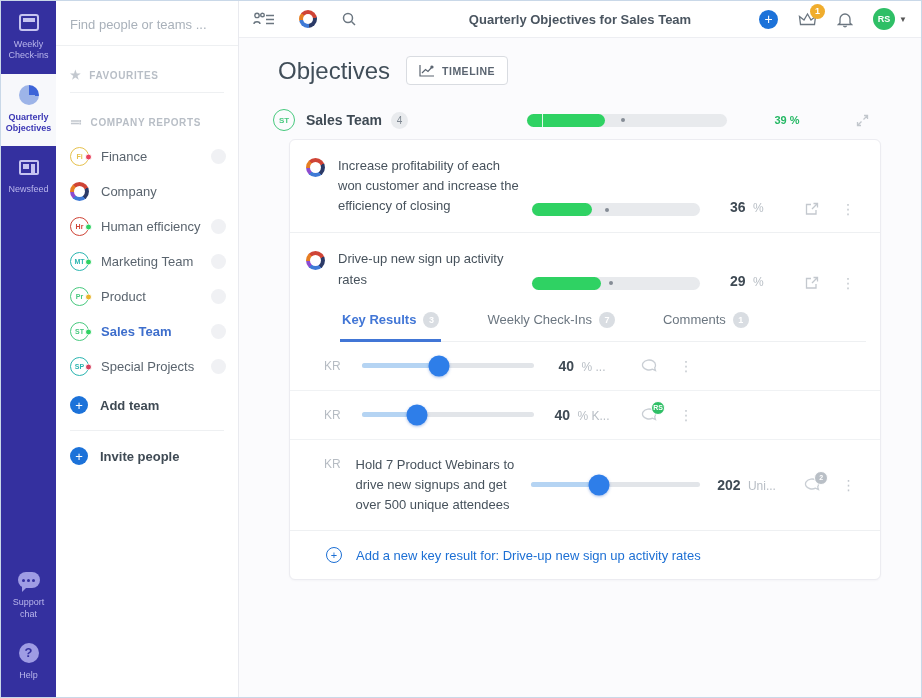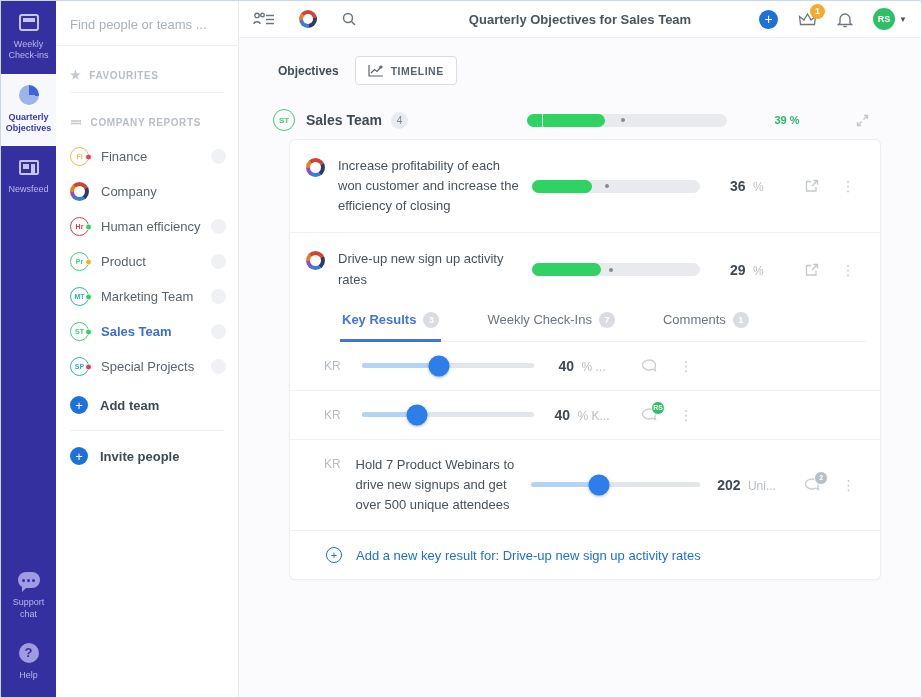--- a/index.html
+++ b/index.html
@@ -56,38 +56,38 @@
   .logo-donut:before { content:""; position:absolute; inset: 4px; background:#fff; border-radius:50%; }
   .plus-blue { width: 19px; height: 19px; border-radius: 50%; background: #1c72d9; color: #fff; font-size: 14px; display: flex; align-items: center; justify-content: center; }
   .gift-wrap { position: relative; }
   .gift-badge { position: absolute; top: -8px; right: -8px; background: #f0ad2d; color: #fff; font-size: 9px; font-weight: bold; min-width: 15px; height: 15px; border-radius: 8px; display: flex; align-items: center; justify-content: center; }
   .avatar { width: 22px; height: 22px; border-radius: 50%; background: #2fbf66; color: #fff; font-size: 9px; font-weight: bold; display: flex; align-items: center; justify-content: center; }
   .caret { font-size: 8px; color: #555; margin-left: 4px; }
 
   .content { flex: 1; overflow: hidden; padding: 18px 40px 16px 34px; background: #fbfbfd; }
 
   .head-row { display: flex; align-items: center; gap: 16px; margin-left: 5px; }
-  .page-title { font-size: 12px; font-weight: bold; color: #414e59; }
+  .page-title { font-size: 24px; font-weight: normal; color: #414e59; }
   .timeline-btn { display: flex; align-items: center; gap: 7px; background: #fff; border: 1px solid #d9dce1; border-radius: 4px; padding: 7px 12px; font-size: 10.5px; font-weight: bold; letter-spacing: .5px; color: #5a6470; cursor: pointer; }
 
   .team-row-main { display: flex; align-items: center; margin: 24px 0 8px 0; padding-right: 4px; }
   .st-circle { width: 22px; height: 22px; border-radius: 50%; border: 1.5px solid #47c97e; color: #47c97e; font-size: 8px; font-weight: bold; display: flex; align-items: center; justify-content: center; }
   .team-name { margin-left: 11px; font-size: 14px; font-weight: bold; color: #3f4a54; }
   .count-badge { margin-left: 9px; width: 17px; height: 17px; border-radius: 50%; background: #e9ebee; color: #7d8690; font-size: 10px; display: flex; align-items: center; justify-content: center; }
   .team-bar-wrap { margin-left: auto; width: 200px; }
   .pbar { height: 13px; border-radius: 7px; background: #e8eaed; position: relative; }
   .pfill { height: 100%; border-radius: 7px; background: #2fd263; position: relative; }
   .pdivider { position: absolute; top: 0; bottom: 0; width: 1px; background: rgba(255,255,255,.85); }
   .pmarker { position: absolute; top: 50%; transform: translate(-50%,-50%); width: 4px; height: 4px; border-radius: 50%; background: #858c95; }
   .team-pct { width: 120px; text-align: center; font-size: 11px; font-weight: bold; color: #25b864; }
   .expand-icon { width: 30px; color: #c2c7cd; display: flex; justify-content: center; cursor: pointer; }
 
   
   .card { background: #fff; border: 1px solid #ececf1; border-radius: 6px; margin-left: 16px; box-shadow: 0 1px 2px rgba(30,40,60,.03); }
-  .obj-row { display: flex; align-items: center; padding: 16px 14px 16px 16px; }
+  .obj-row { display: flex; align-items: flex-end; padding: 16px 14px 16px 16px; }
   .obj-row + .obj-section, .obj-section-border { border-top: 1px solid #eef0f2; }
   .obj-icon { align-self: flex-start; margin-top: 2px; }
   .obj-text { width: 186px; margin-left: 13px; font-size: 13px; line-height: 1.55; color: #47525c; }
   .bar-cell { width: 172px; margin-left: 12px; }
   .val-cell { width: 96px; text-align: center; white-space: nowrap; }
   .val-num { font-size: 14px; font-weight: bold; color: #3f4a54; }
   .val-unit { font-size: 12px; color: #b8bec5; margin-left: 3px; }
   .act-cell { width: 74px; display: flex; align-items: center; justify-content: space-around; }
   .ext-icon, .dots, .comm { color: #c3c8ce; cursor: pointer; }
   .dots { font-size: 14px; letter-spacing: 0; line-height: 1; }
@@ -187,33 +187,33 @@
     </div>
     <div class="team-row">
       <span class="tcircle" style="color: rgb(207, 68, 54);">
           <span>Hr</span>
           <b class="dot" style="background: rgb(47, 210, 99);"></b>
         </span>
       <span class="tname">Human efficiency</span>
       <span class="tbadge"></span>
     </div>
     <div class="team-row">
+      <span class="tcircle" style="color: rgb(42, 181, 176);">
+          <span>MT</span>
+          <b class="dot" style="background: rgb(47, 210, 99);"></b>
+        </span>
+      <span class="tname">Marketing Team</span>
+      <span class="tbadge"></span>
+    </div>
+    <div class="team-row">
       <span class="tcircle" style="color: rgb(71, 201, 126);">
           <span>Pr</span>
           <b class="dot" style="background: rgb(233, 182, 47);"></b>
         </span>
       <span class="tname">Product</span>
-      <span class="tbadge"></span>
-    </div>
-    <div class="team-row">
-      <span class="tcircle" style="color: rgb(42, 181, 176);">
-          <span>MT</span>
-          <b class="dot" style="background: rgb(47, 210, 99);"></b>
-        </span>
-      <span class="tname">Marketing Team</span>
       <span class="tbadge"></span>
     </div>
     <div class="team-row">
       <span class="tcircle" style="color: rgb(71, 201, 126);">
           <span>ST</span>
           <b class="dot" style="background: rgb(47, 210, 99);"></b>
         </span>
       <span class="tname sel">Sales Team</span>
       <span class="tbadge"></span>
     </div>

